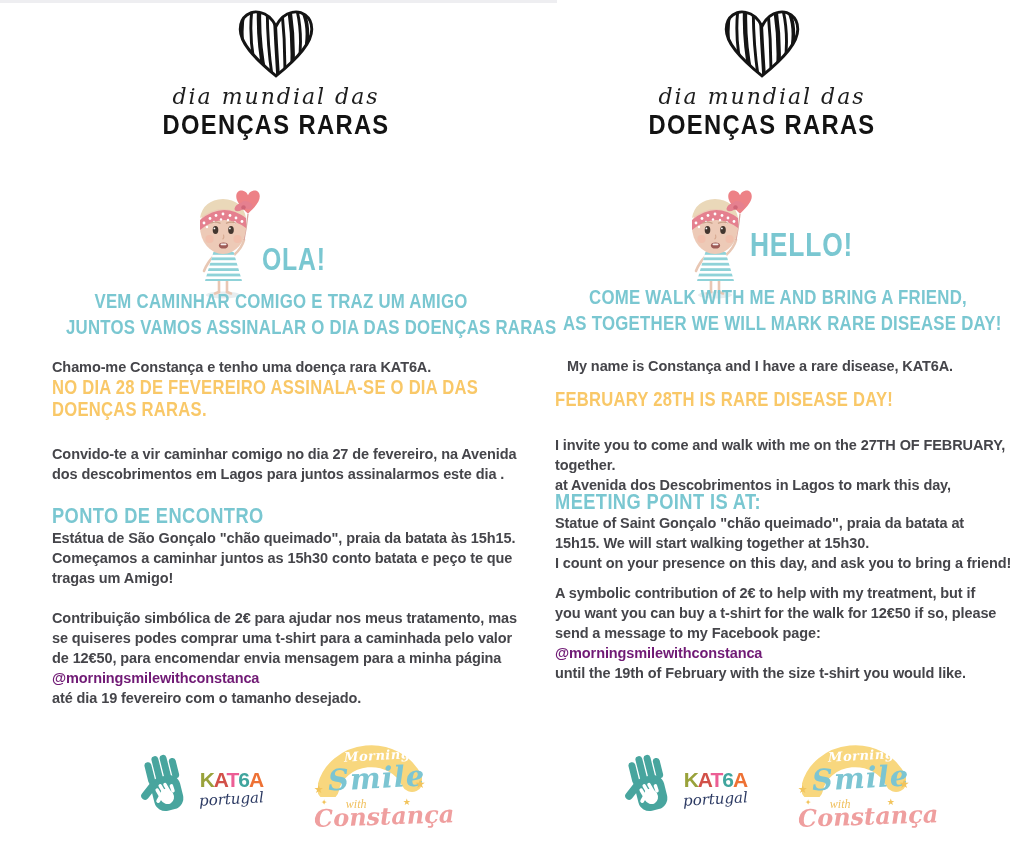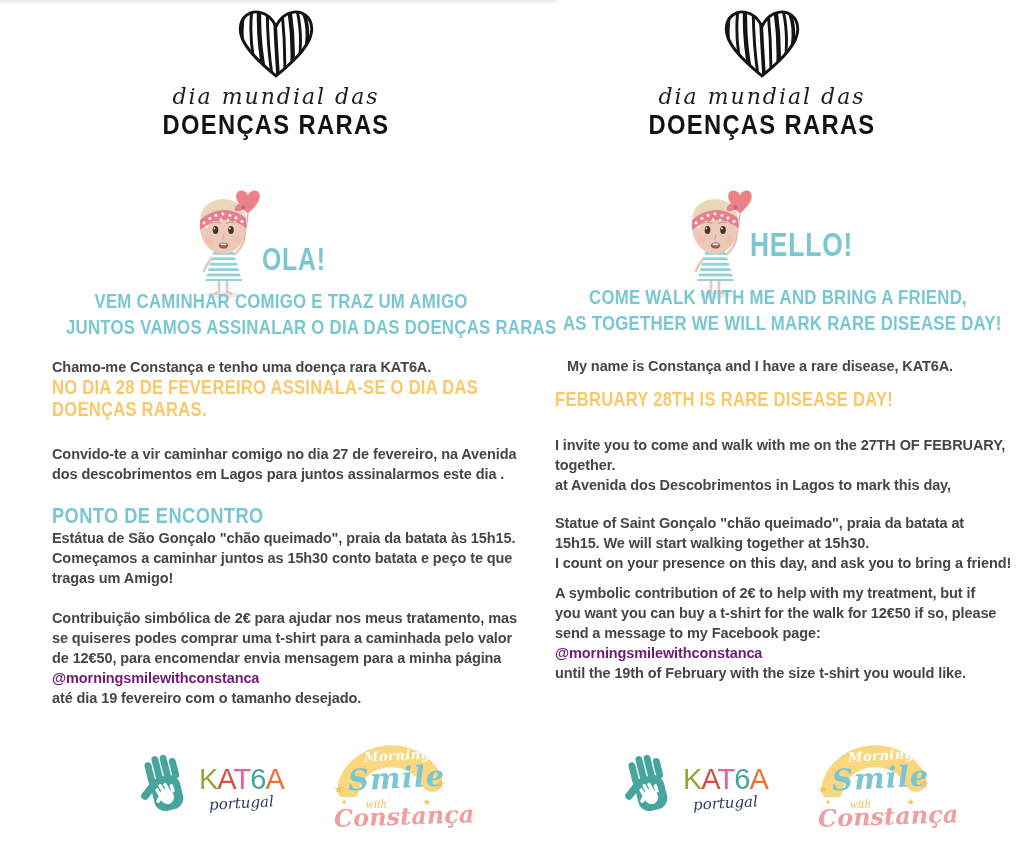--- a/index.html
+++ b/index.html
@@ -51,21 +51,21 @@
   .pL .b-link{top:668px;} .pL .b-close{top:688px;}
   .pR .b-intro{top:356px;margin-left:12px;} .pR .b-high{top:388px;} .pR .b-invite{top:419px;margin-top:16px;}
   .pR .b-mhead{top:492px;} .pR .b-meet{top:513px;} .pR .b-contrib{top:583px;}
   .pR .b-link{top:643px;} .pR .b-close{top:663px;}
 
   
   .footer{position:absolute;top:740px;height:96px;display:flex;align-items:center;}
   .pL .footer{left:140px;} .pR .footer{left:112px;}
   .kat6a{display:flex;align-items:center;gap:7px;}
   .kat-col{display:flex;flex-direction:column;align-items:center;}
-  .kat-letters{font-weight:400;font-size:29px;letter-spacing:-1px;line-height:1;}
+  .kat-letters{font-weight:700;font-size:21px;letter-spacing:-1px;line-height:1;}
   .kat-letters span:nth-child(1){color:#99a23b;}
   .kat-letters span:nth-child(2){color:#d25048;}
   .kat-letters span:nth-child(3){color:#ec5e95;}
   .kat-letters span:nth-child(4){color:#40a59e;}
   .kat-letters span:nth-child(5){color:#ee7134;}
   .kat-country{font-family:"DejaVu Serif",serif;font-style:italic;font-size:15px;
                color:#2c3a63;transform:rotate(-3deg);}
   .smile-logo{position:relative;width:114px;height:98px;margin-left:50px;}
   .smile-arc{position:absolute;left:4px;top:0;}
   .smile-morning{position:absolute;left:30px;top:9px;font-family:"DejaVu Serif",serif;
@@ -313,20 +313,23 @@
         <div class="line">FEBRUARY 28TH IS RARE DISEASE DAY!</div>
       </div>
     </div>
 
     <div class="block b-invite">
       <div class="line"><span>I invite you to come and walk with me on the </span><b>27TH OF FEBRUARY,</b></div>
       <div class="line">together.</div>
       <div class="line">at Avenida dos Descobrimentos in Lagos to mark this day,</div>
     </div>
 
+    <div class="block b-mhead">
+      <div class="subhead">MEETING POINT IS AT:</div>
+    </div>
 
     <div class="block b-meet">
       <div class="line">Statue of Saint Gonçalo "chão queimado", praia da batata at</div>
       <div class="line">15h15. We will start walking together at 15h30.</div>
       <div class="line">I count on your presence on this day, and ask you to bring a friend!</div>
     </div>
 
     <div class="block b-contrib">
       <div class="line">A symbolic contribution of 2€ to help with my treatment, but if</div>
       <div class="line">you want you can buy a t-shirt for the walk for 12€50 if so, please</div>

